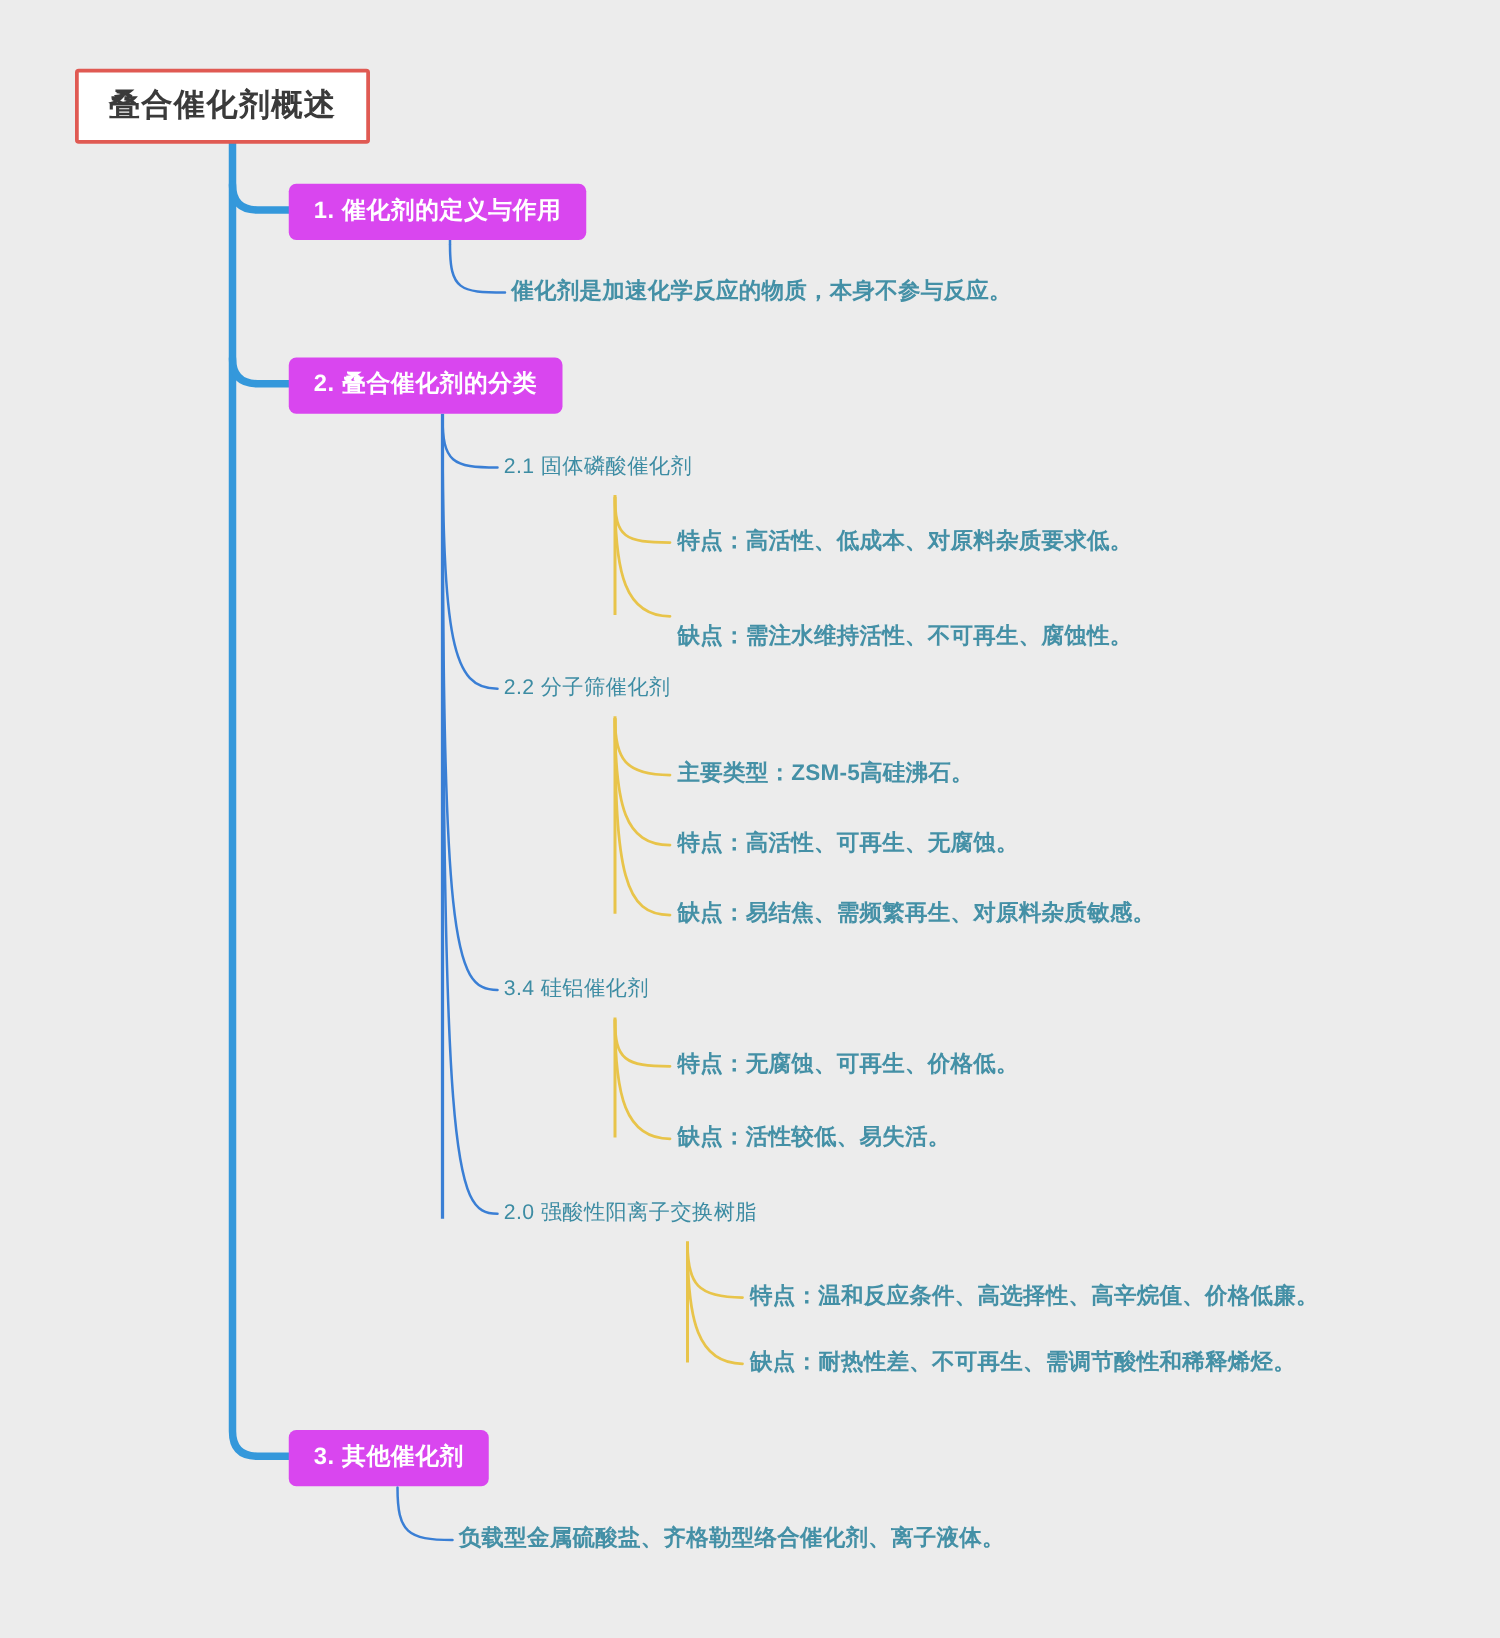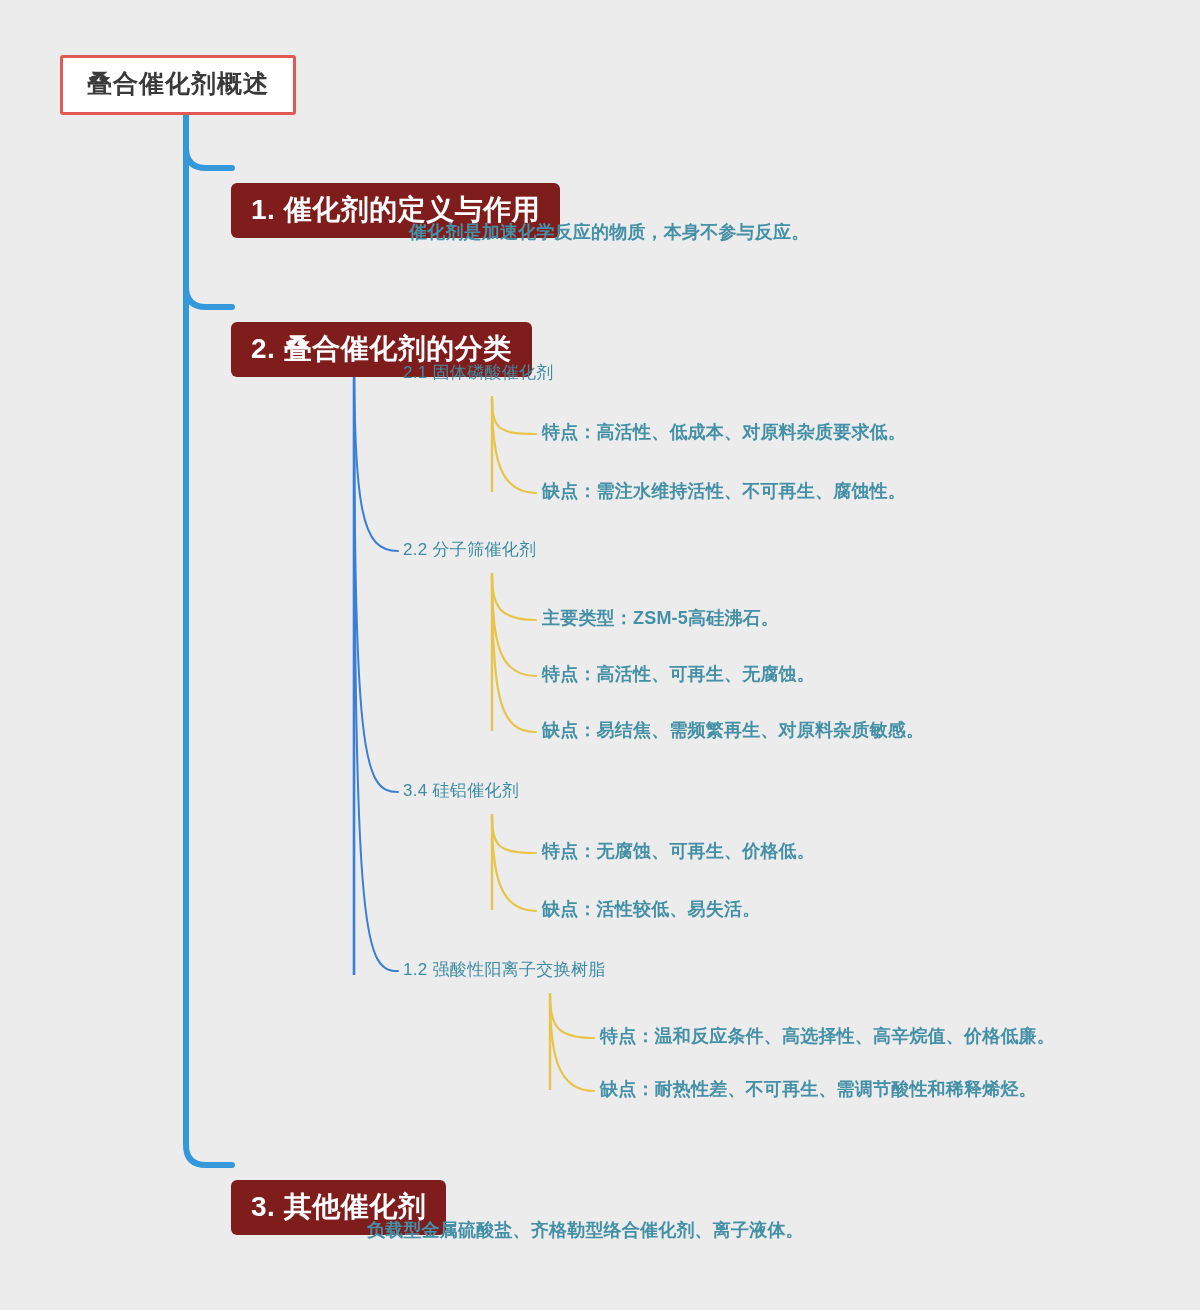--- a/index.html
+++ b/index.html
@@ -39,29 +39,28 @@
     color: #3a3a3a;
     font-family: "DejaVu Serif", "Liberation Serif", serif;
     font-size: 25px;
     font-weight: 600;
     padding: 12px 24px 14px 24px;
     line-height: 1.1;
     letter-spacing: 1px;
   }
   
   .l1-node {
-    background: #7f1d1d;
+    background: #d946ef;
     border-radius: 6px;
     color: #ffffff;
-    font-size: 28px;
+    font-size: 19px;
     font-weight: bold;
     padding: 11px 20px 12px 20px;
     line-height: 1.15;
     letter-spacing: 0.5px;
-    margin-top: 36px;
   }
   
   .l2-node {
     color: #3d8ca3;
     font-size: 17px;
     font-weight: 500;
     letter-spacing: 0.3px;
     line-height: 1.15;
   }
   
@@ -123,32 +122,32 @@
   <div class="node root-node" style="left:60px; top:55px;">叠合催化剂概述</div>
 
   <div class="node l1-node" style="left:231px; top:147px;">1. 催化剂的定义与作用</div>
 
   <div class="node leaf-node" style="left:409px; top:222px;">催化剂是加速化学反应的物质，本身不参与反应。</div>
 
   <div class="node l1-node" style="left:231px; top:286px;">2. 叠合催化剂的分类</div>
 
   <div class="node l2-node" style="left:403px; top:363px;">2.1 固体磷酸催化剂</div>
   <div class="node leaf-node" style="left:542px; top:422px;">特点：高活性、低成本、对原料杂质要求低。</div>
-  <div class="node leaf-node" style="left:542px; top:481px;">缺点：需注水维持活性、不可再生、腐蚀性。</div>
+  <div class="node leaf-node" style="left:542px; top:498px;">缺点：需注水维持活性、不可再生、腐蚀性。</div>
 
   <div class="node l2-node" style="left:403px; top:540px;">2.2 分子筛催化剂</div>
   <div class="node leaf-node" style="left:542px; top:608px;">主要类型：ZSM-5高硅沸石。</div>
   <div class="node leaf-node" style="left:542px; top:720px;">缺点：易结焦、需频繁再生、对原料杂质敏感。</div>
   <div class="node leaf-node" style="left:542px; top:664px;">特点：高活性、可再生、无腐蚀。</div>
 
   <div class="node l2-node" style="left:403px; top:781px;">3.4 硅铝催化剂</div>
   <div class="node leaf-node" style="left:542px; top:841px;">特点：无腐蚀、可再生、价格低。</div>
   <div class="node leaf-node" style="left:542px; top:899px;">缺点：活性较低、易失活。</div>
 
-  <div class="node l2-node" style="left:403px; top:960px;">1.2 强酸性阳离子交换树脂</div>
+  <div class="node l2-node" style="left:403px; top:960px;">2.0 强酸性阳离子交换树脂</div>
   <div class="node leaf-node" style="left:600px; top:1026px;">特点：温和反应条件、高选择性、高辛烷值、价格低廉。</div>
   <div class="node leaf-node" style="left:600px; top:1079px;">缺点：耐热性差、不可再生、需调节酸性和稀释烯烃。</div>
 
   <div class="node l1-node" style="left:231px; top:1144px;">3. 其他催化剂</div>
 
   <div class="node leaf-node" style="left:367px; top:1220px;">负载型金属硫酸盐、齐格勒型络合催化剂、离子液体。</div>
 
 </div>
 
 </body></html>

